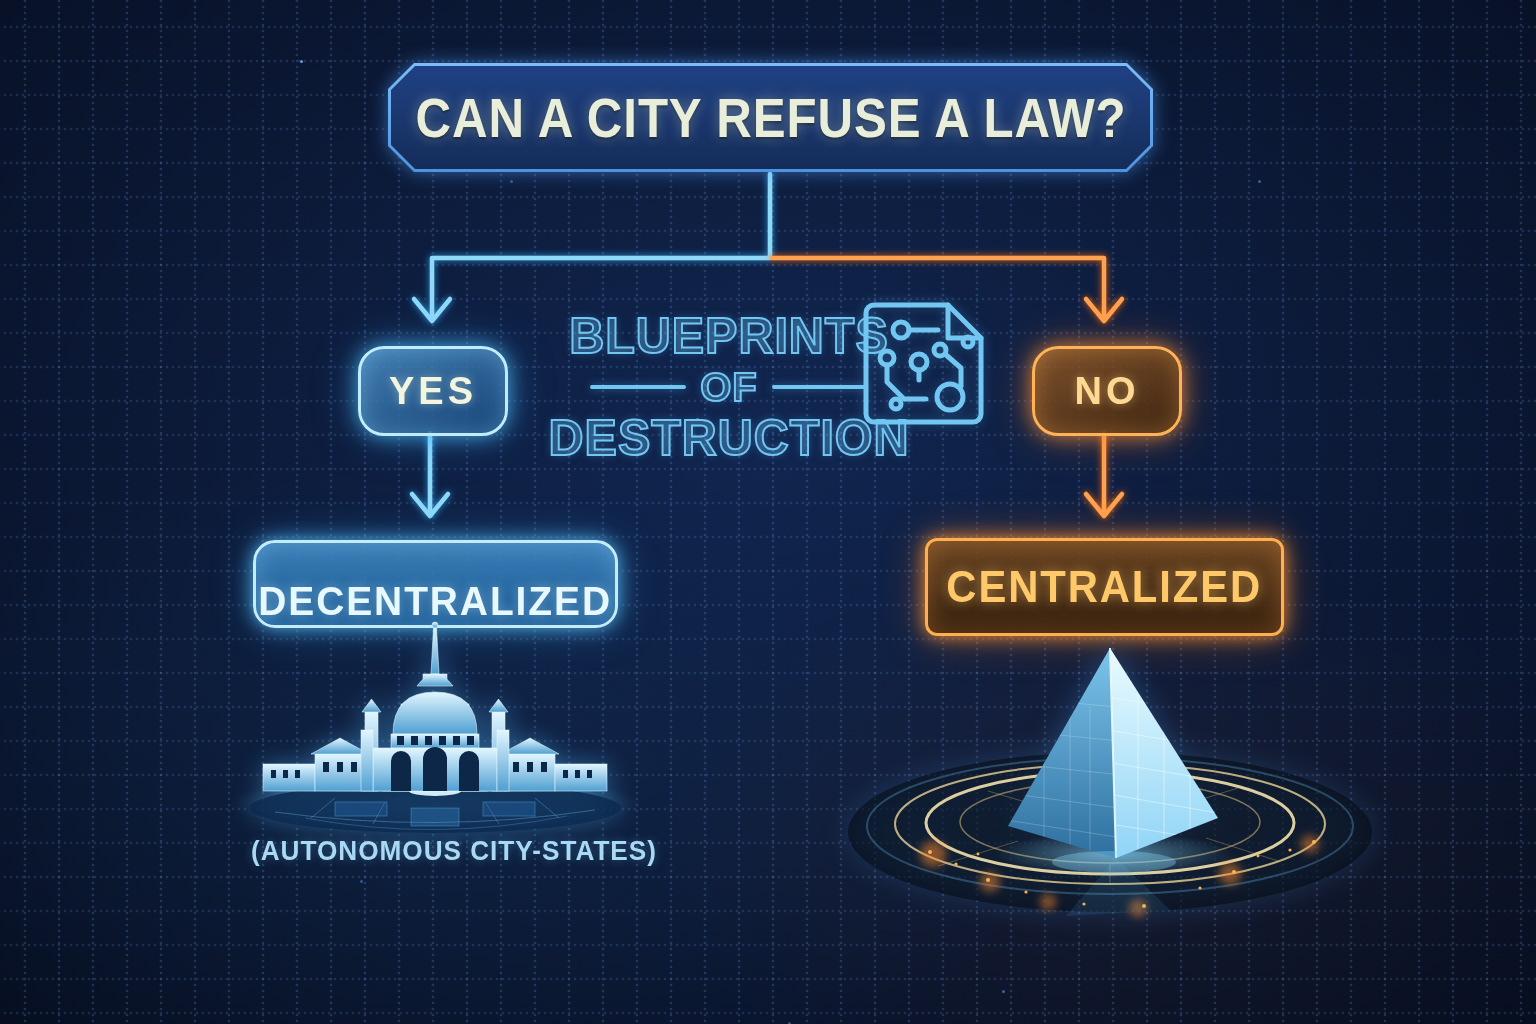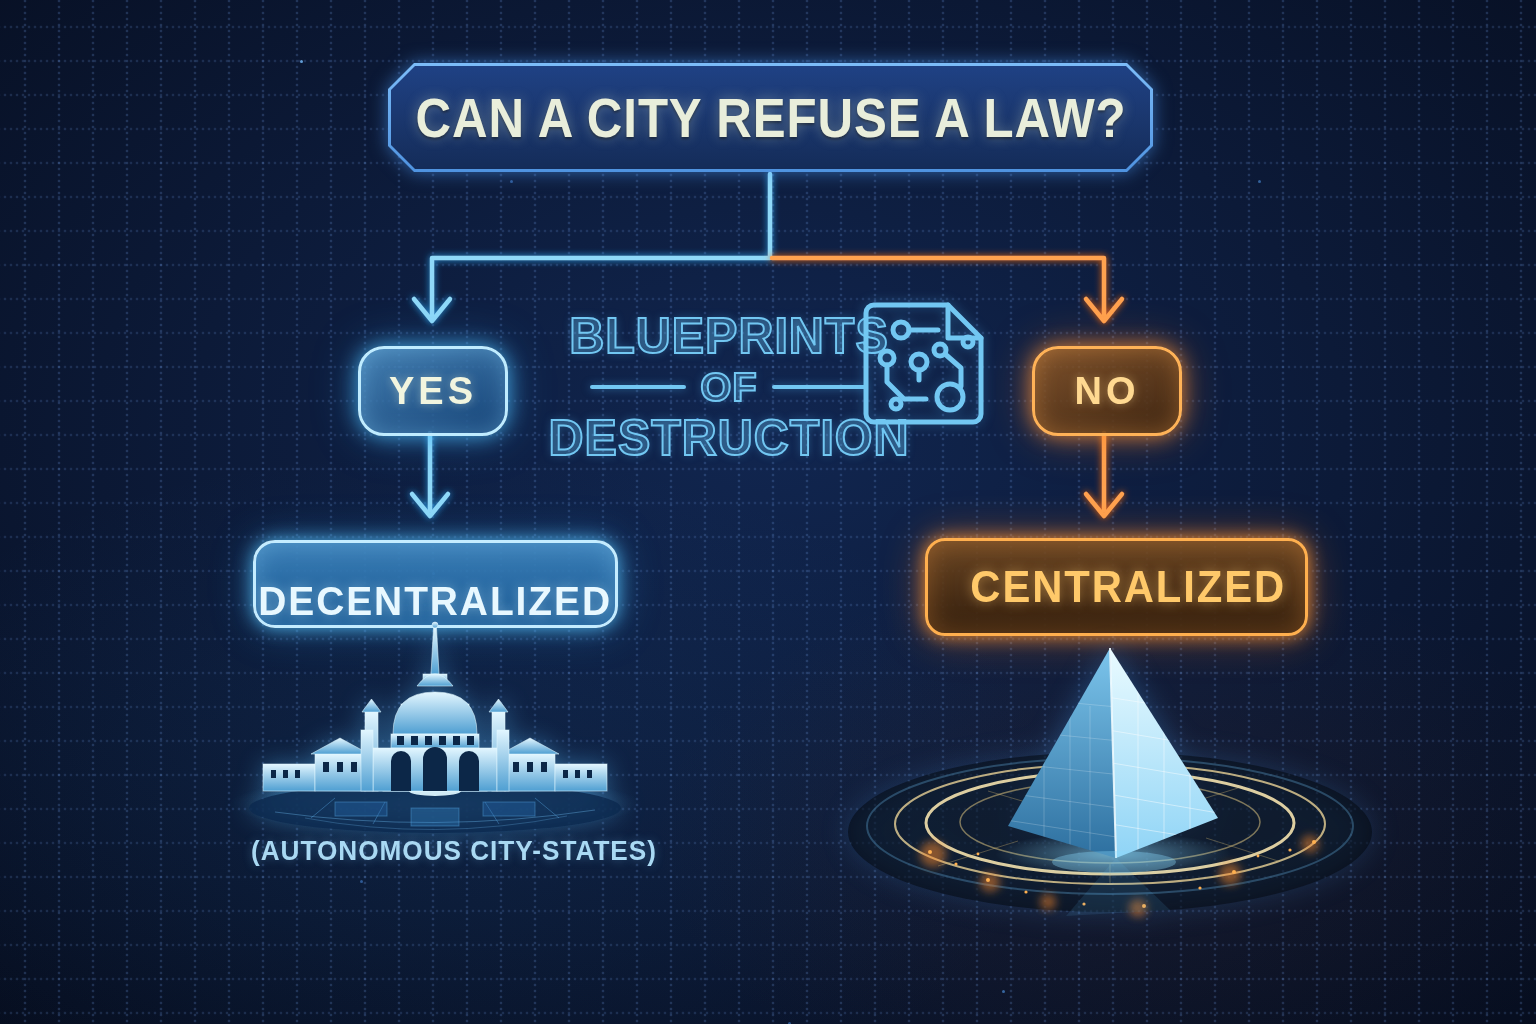--- a/index.html
+++ b/index.html
@@ -53,24 +53,24 @@
     background:linear-gradient(155deg,rgba(150,92,38,.82),rgba(66,38,14,.92));
     box-shadow:0 0 20px rgba(255,150,55,.75), 0 0 46px rgba(255,120,30,.35), inset 0 0 22px rgba(255,170,80,.35);}
   .no-box .lbl{color:#ffd991;font-size:38px;font-weight:700;letter-spacing:4px;text-shadow:0 0 10px rgba(255,210,130,.45);}
 
   .dec-box{left:253px;top:540px;width:359px;height:82px;border-radius:22px;
     border:3px solid #c4ecff;
     background:linear-gradient(180deg,rgba(62,134,192,.92),rgba(26,92,152,.94));
     box-shadow:0 0 18px rgba(90,200,255,.8), 0 0 42px rgba(60,170,255,.35), inset 0 0 24px rgba(150,220,255,.3);align-items:flex-end;}
   .dec-box .lbl{color:#e8f8ff;font-size:41px;font-weight:700;letter-spacing:2px;transform:scaleX(.95);
     text-shadow:0 0 12px rgba(200,240,255,.45);}
-  .cen-box{left:925px;top:538px;width:353px;height:92px;border-radius:20px;
+  .cen-box{left:925px;top:538px;width:353px;height:92px;border-radius:12px;
     border:3px solid #ffaf4e;
     background:linear-gradient(180deg,rgba(118,74,30,.88),rgba(52,30,10,.94));
-    box-shadow:0 0 18px rgba(255,150,50,.85), 0 0 44px rgba(255,120,25,.4), inset 0 0 26px rgba(255,160,70,.3);padding-left:24px;}
+    box-shadow:0 0 18px rgba(255,150,50,.85), 0 0 44px rgba(255,120,25,.4), inset 0 0 26px rgba(255,160,70,.3);}
   .cen-box .lbl{color:#ffc96a;font-size:44px;font-weight:700;letter-spacing:2px;transform:scaleX(.95);
     text-shadow:0 0 12px rgba(255,200,110,.5);}
 
   
   .logo{position:absolute;left:543px;top:308px;width:372px;text-align:center;color:#72c7f2;}
   .logo .big{
     font-size:50px;font-weight:700;letter-spacing:1px;line-height:56px;white-space:nowrap;
     color:rgba(114,199,242,.20);-webkit-text-stroke:2px #72c7f2;
     text-shadow:0 0 10px rgba(80,180,245,.35);transform:scaleX(.97);}
   .logo .mid-row{display:flex;align-items:center;justify-content:center;gap:14px;height:46px;}

